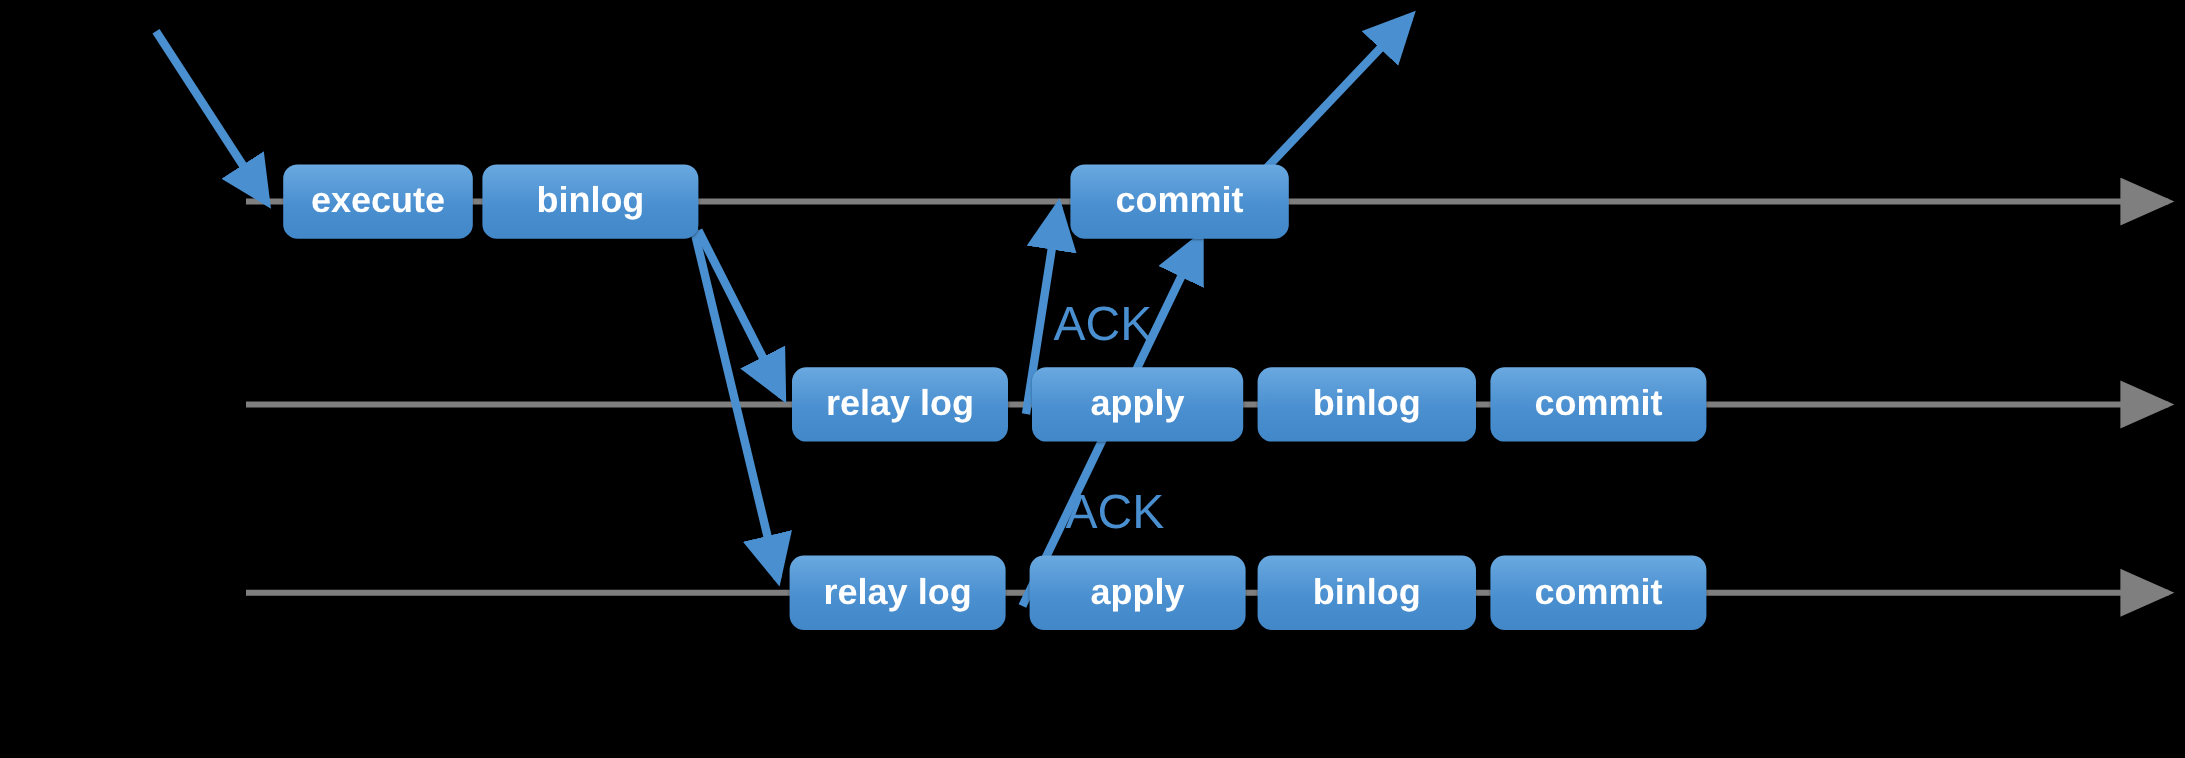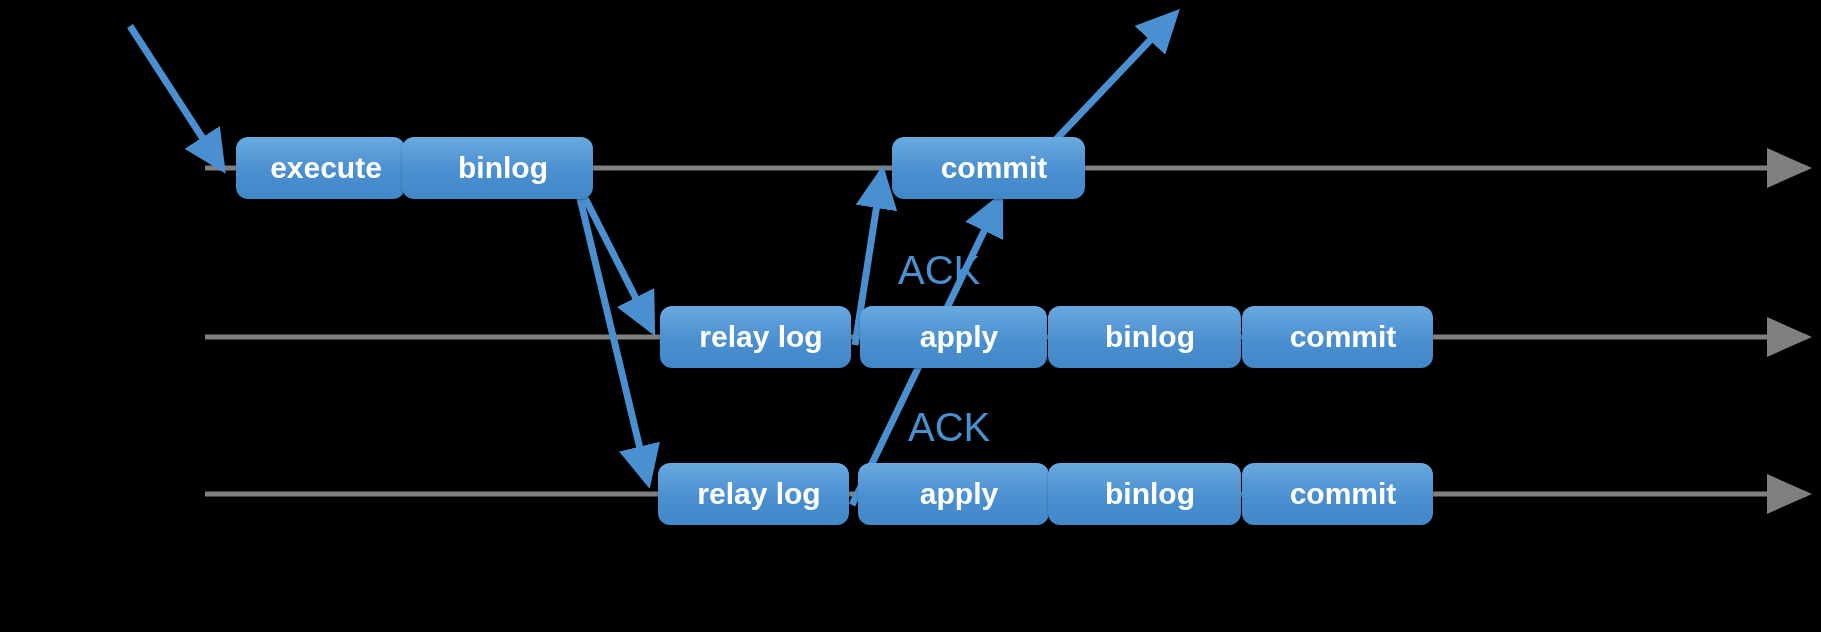--- a/index.html
+++ b/index.html
@@ -2,23 +2,23 @@
 <html><head>
 <meta charset="utf-8">
 <style>
   html,body{margin:0;padding:0;background:#000;}
   #stage{position:relative;width:1821px;height:632px;background:#000;overflow:hidden;
          font-family:"Liberation Sans",sans-serif;}
   #svg-layer{position:absolute;left:0;top:0;width:1821px;height:632px;}
   .node{position:absolute;display:flex;align-items:center;justify-content:center;
         border-radius:12px;color:#ffffff;font-weight:bold;font-size:30px;
         background:linear-gradient(180deg,#6aa9e0 0%,#4a8fd0 55%,#4287c8 100%);
-        box-shadow:0 1px 2px rgba(0,0,0,0.35);white-space:nowrap;padding-left:11px;}
+        box-shadow:0 1px 2px rgba(0,0,0,0.35);white-space:nowrap;}
   .acklabel{position:absolute;color:#4a90d0;font-size:40px;font-weight:normal;
-            font-family:"Liberation Sans",sans-serif;white-space:nowrap;letter-spacing:0px;margin-left:20px;}
+            font-family:"Liberation Sans",sans-serif;white-space:nowrap;letter-spacing:0px;}
 </style>
 </head>
 <body>
 
 <div id="stage">
 
   <svg id="svg-layer" viewBox="0 0 1821 632" xmlns="http://www.w3.org/2000/svg">
     <defs>
       <marker id="gray-arrow" markerWidth="10" markerHeight="10" refX="8" refY="4" orient="auto" markerUnits="strokeWidth">
         <path d="M0,0 L9,4 L0,8 z" fill="#7f7f7f"></path>

